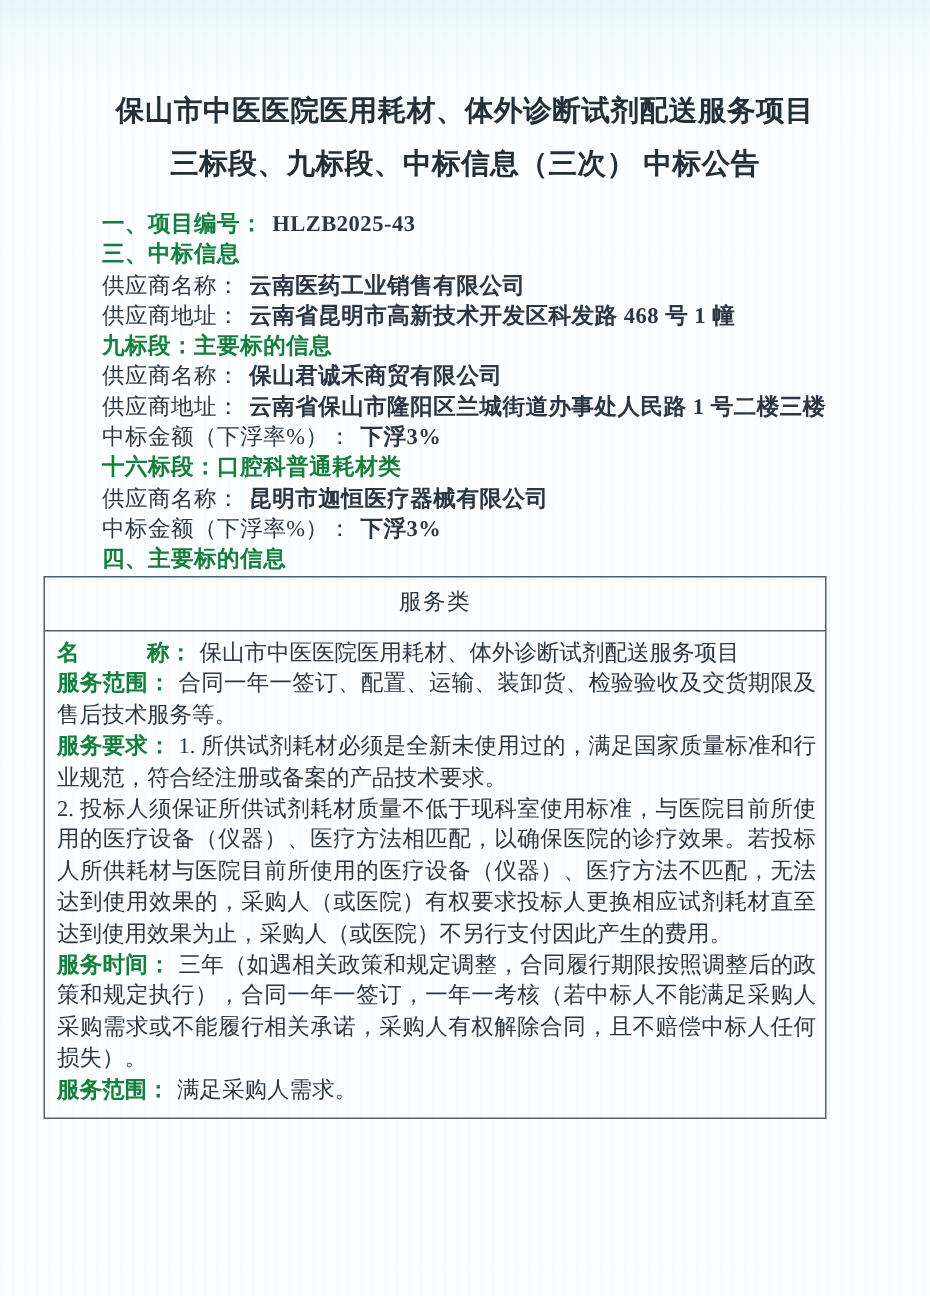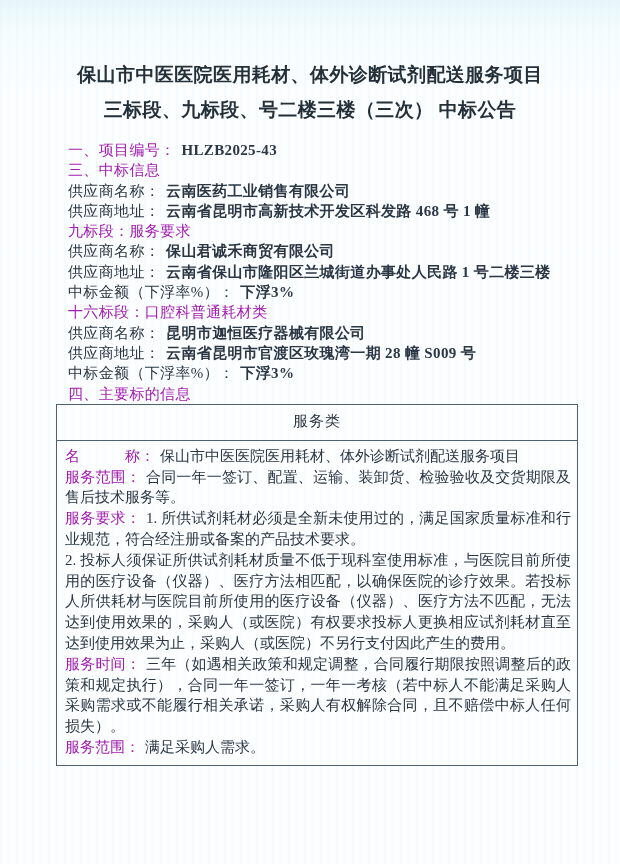--- a/index.html
+++ b/index.html
@@ -40,24 +40,24 @@
   .content {
     margin: 13px 42px 0 68px;
     font-size: 15px;
     line-height: 20.3px;
     letter-spacing: 0.35px;
   }
   .content p.line {
     margin: 0;
     padding: 0;
   }
-  .lbl { font-weight: normal; color: #a21caf; }
+  .lbl { font-weight: bold; color: #15803d; }
   .val { padding-left: 6px; font-weight: bold; }
   .service-table {
-    margin-left: 56px;
+    margin-left: 29px;
     width: 522px;
     border: 1.5px solid #51606d;
     background: rgba(255,255,255,0.35);
     box-sizing: border-box;
   }
   .thead {
     text-align: center;
     font-size: 15px;
     letter-spacing: 1px;
     padding: 7px 0 9px 0;
@@ -72,41 +72,40 @@
   .tbody p.trow { margin: 0; padding: 0; }
   .trow .lbl:not(:empty) + .txt { padding-left: 5px; }
 </style>
 </head>
 <body>
 
 <div class="page">
 
   <h1 class="title">
     <span class="t-line">保山市中医医院医用耗材、体外诊断试剂配送服务项目</span>
-    <span class="t-line">三标段、九标段、号二楼三楼（三次） 中标公告</span>
+    <span class="t-line">三标段、九标段、中标信息（三次） 中标公告</span>
   </h1>
 
   <div class="content">
 
     <p class="line"><span class="lbl">一、项目编号：</span><span class="val">HLZB2025-43</span></p>
 
 
     <p class="line"><span class="lbl">三、中标信息</span></p>
 
     <p class="line"><span>供应商名称：</span><span class="val">云南医药工业销售有限公司</span></p>
     <p class="line"><span>供应商地址：</span><span class="val">云南省昆明市高新技术开发区科发路 468 号 1 幢</span></p>
 
-    <p class="line"><span class="lbl">九标段：服务要求</span></p>
+    <p class="line"><span class="lbl">九标段：主要标的信息</span></p>
     <p class="line"><span>供应商名称：</span><span class="val">保山君诚禾商贸有限公司</span></p>
     <p class="line"><span>供应商地址：</span><span class="val">云南省保山市隆阳区兰城街道办事处人民路 1 号二楼三楼</span></p>
     <p class="line"><span>中标金额（下浮率%）：</span><span class="val">下浮3%</span></p>
 
     <p class="line"><span class="lbl">十六标段：口腔科普通耗材类</span></p>
     <p class="line"><span>供应商名称：</span><span class="val">昆明市迦恒医疗器械有限公司</span></p>
-    <p class="line"><span>供应商地址：</span><span class="val">云南省昆明市官渡区玫瑰湾一期 28 幢 S009 号</span></p>
     <p class="line"><span>中标金额（下浮率%）：</span><span class="val">下浮3%</span></p>
 
     <p class="line"><span class="lbl">四、主要标的信息</span></p>
 
   </div>
 
   <div class="service-table">
     <div class="thead">服务类</div>
     <div class="tbody">
       <p class="trow"><span class="lbl">名　　　称：</span><span class="txt">保山市中医医院医用耗材、体外诊断试剂配送服务项目</span></p>

